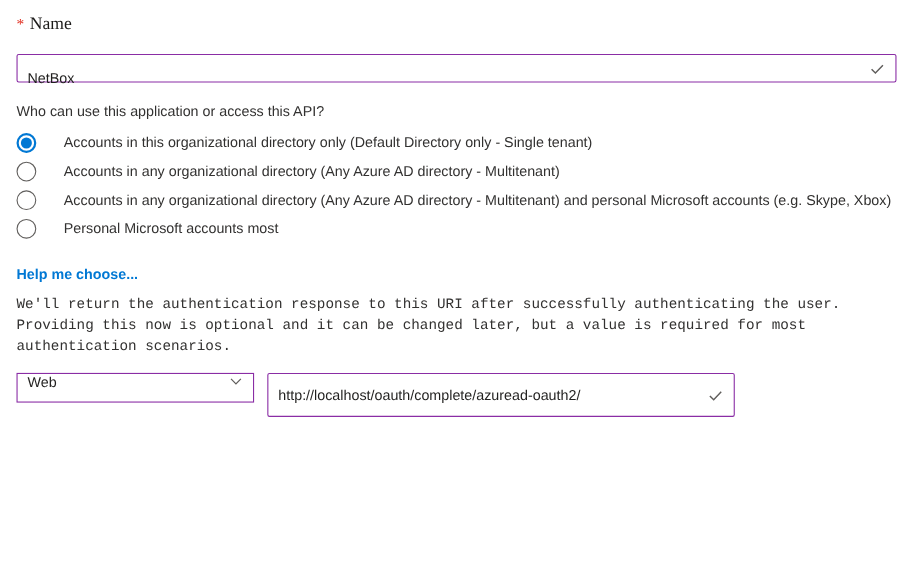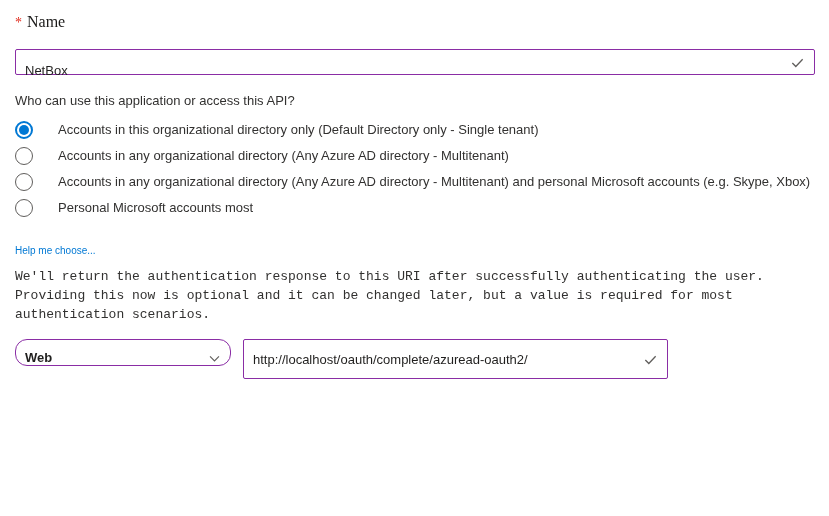--- a/index.html
+++ b/index.html
@@ -30,29 +30,29 @@
     width:18px; height:18px; border-radius:50%; border:1px solid #605e5c;
     background:#fff; flex:none; position:relative; margin-right:10px;
   }
   .radio-row.selected .radio-circle { border:2px solid #0078d4; }
   .radio-row.selected .radio-circle::after {
     content:""; position:absolute; inset:2px; border-radius:50%; background:#0078d4;
   }
   .radio-label { line-height:18px; }
 
   .help-link { margin-top:21px; }
-  .help-link a { color:#0078d4; text-decoration:none; font-size:10px; cursor:pointer; }
+  .help-link a { color:#0078d4; text-decoration:none; font-size:13px; cursor:pointer;font-weight:bold; }
 
   .title-redirect { margin-top:46px; }
   .redirect-desc { margin-top:10px; line-height:19px; max-width:800px;font-family:Liberation Mono, monospace; }
 
   .uri-row { margin-top:15px; display:flex; gap:12px; }
   .platform-select {
-    width:216px; height:27px; border:1px solid #8a2da5; border-radius:12px;
-    display:flex; align-items:flex-end; padding:0 9px; background:#fff; cursor:pointer;font-weight:bold;
+    width:216px; height:27px; border:1px solid #8a2da5; border-radius:0;
+    display:flex; align-items:flex-start; padding:0 9px; background:#fff; cursor:pointer;
   }
   .platform-select .select-value { flex:1; color:#201f1e; }
   .uri-input-wrap {
     width:425px; height:40px; border:1px solid #8a2da5; border-radius:2px;
     display:flex; align-items:center; padding:0 9px; background:#fff; margin-top:0;
   }
   .uri-input-wrap input {
     border:none; outline:none; flex:1; font-family:inherit; font-size:13px; color:#201f1e;
     background:transparent; height:100%;
   }

